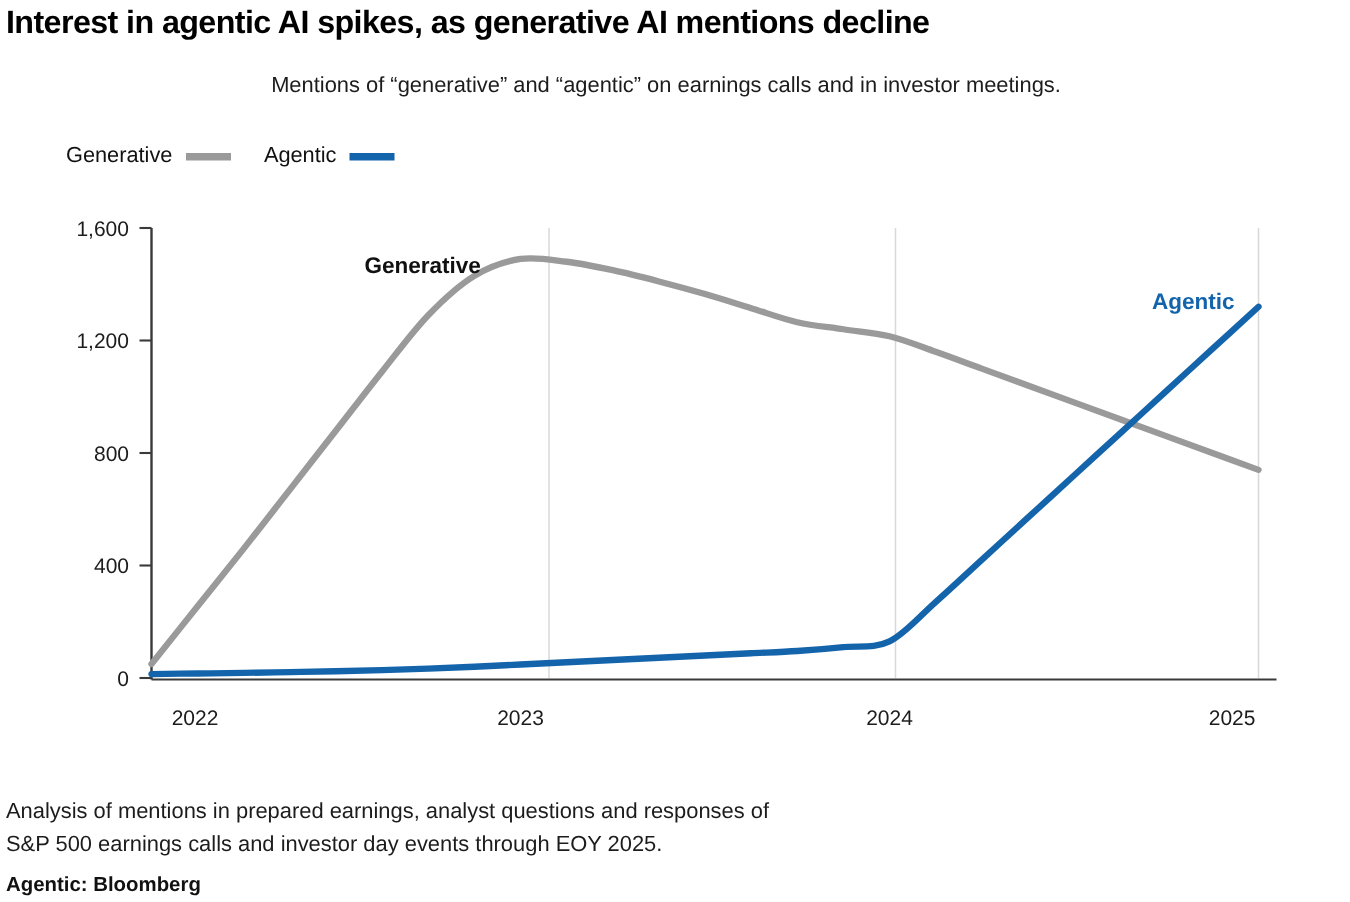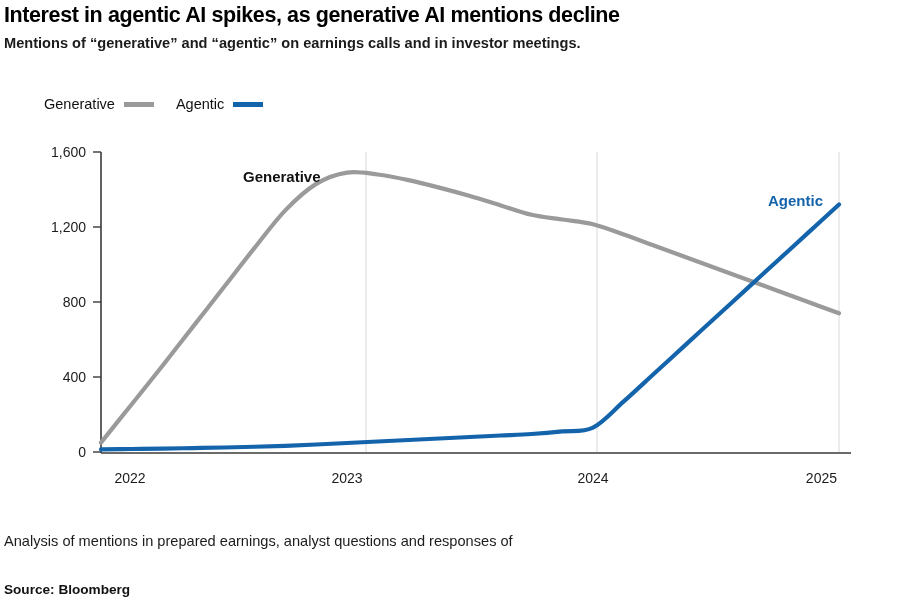--- a/index.html
+++ b/index.html
@@ -28,26 +28,27 @@
     width: 880px;
     font-size: 21.5px;
     font-weight: bold;
     letter-spacing: -0.4px;
     line-height: 26px;
     color: #000000;
   }
   .subhead {
     position: absolute;
     left: 4px;
-    top: 33px;
+    top: 47px;
     width: 880px;
     font-size: 14.6px;
-    font-weight: bold;
+    font-weight: normal;
     line-height: 20px;
     color: #1c1c1c;
+    text-align: center;
   }
   
   .legend {
     position: absolute;
     left: 44px;
     top: 96px;
     display: flex;
     align-items: center;
     gap: 22px;
   }
@@ -172,16 +173,17 @@
       <path id="series-generative" fill="none" stroke="#9a9a9a" stroke-width="4.2" stroke-linecap="round" stroke-linejoin="round" d="M 101.00 442.63 C 106.13 436.22, 121.50 417.00, 131.75 404.19 C 142.00 391.38, 152.25 378.72, 162.50 365.75 C 172.75 352.78, 183.00 339.50, 193.25 326.38 C 203.50 313.25, 213.75 300.13, 224.00 287.00 C 234.25 273.88, 244.50 260.44, 254.75 247.63 C 265.00 234.81, 275.25 220.75, 285.50 210.13 C 295.75 199.50, 306.00 190.13, 316.25 183.88 C 326.50 177.63, 336.75 174.19, 347.00 172.63 C 357.25 171.06, 367.50 173.25, 377.75 174.50 C 388.00 175.75, 398.25 177.94, 408.50 180.13 C 418.75 182.31, 429.00 184.97, 439.25 187.63 C 449.50 190.28, 459.75 193.09, 470.00 196.06 C 480.25 199.03, 490.50 202.31, 500.75 205.44 C 511.00 208.56, 521.25 212.47, 531.50 214.81 C 541.75 217.16, 552.00 217.94, 562.25 219.50 C 572.50 221.06, 582.75 221.69, 593.00 224.19 C 603.25 226.69, 613.50 230.91, 623.75 234.50 C 634.00 238.09, 644.25 242.00, 654.50 245.75 C 664.75 249.50, 675.00 253.25, 685.25 257.00 C 695.50 260.75, 705.75 264.50, 716.00 268.25 C 726.25 272.00, 736.50 275.75, 746.75 279.50 C 757.00 283.25, 767.25 287.00, 777.50 290.75 C 787.75 294.50, 798.00 298.25, 808.25 302.00 C 818.50 305.75, 833.88 311.38, 839.00 313.25"></path>
       <path id="series-agentic" fill="none" stroke="#1464ac" stroke-width="4.2" stroke-linecap="round" stroke-linejoin="round" d="M 101.00 449.38 C 106.13 449.31, 121.50 449.13, 131.75 449.00 C 142.00 448.88, 152.25 448.78, 162.50 448.63 C 172.75 448.47, 183.00 448.25, 193.25 448.06 C 203.50 447.88, 213.75 447.72, 224.00 447.50 C 234.25 447.28, 244.50 447.03, 254.75 446.75 C 265.00 446.47, 275.25 446.19, 285.50 445.81 C 295.75 445.44, 306.00 444.97, 316.25 444.50 C 326.50 444.03, 336.75 443.50, 347.00 443.00 C 357.25 442.50, 367.50 442.00, 377.75 441.50 C 388.00 441.00, 398.25 440.50, 408.50 440.00 C 418.75 439.50, 429.00 439.00, 439.25 438.50 C 449.50 438.00, 459.75 437.50, 470.00 437.00 C 480.25 436.50, 490.50 436.00, 500.75 435.50 C 511.00 435.00, 521.25 434.69, 531.50 434.00 C 541.75 433.31, 552.00 432.44, 562.25 431.38 C 572.50 430.31, 582.75 432.63, 593.00 427.63 C 603.25 422.63, 613.50 410.44, 623.75 401.38 C 634.00 392.31, 644.25 382.63, 654.50 373.25 C 664.75 363.88, 675.00 354.50, 685.25 345.13 C 695.50 335.75, 705.75 326.38, 716.00 317.00 C 726.25 307.63, 736.50 298.25, 746.75 288.88 C 757.00 279.50, 767.25 270.13, 777.50 260.75 C 787.75 251.38, 798.00 242.00, 808.25 232.63 C 818.50 223.25, 833.88 209.19, 839.00 204.50"></path>
 
       <text id="label-generative" class="series-label" x="243" y="182" fill="#111111">Generative</text>
       <text id="label-agentic" class="series-label" x="768" y="206" fill="#1464ac">Agentic</text>
     </svg>
   </div>
 
   <div class="footnote">
     <div>Analysis of mentions in prepared earnings, analyst questions and responses of</div>
+    <div>S&amp;P 500 earnings calls and investor day events through EOY 2025.</div>
   </div>
-  <div class="source">Source: Bloomberg</div>
+  <div class="source">Agentic: Bloomberg</div>
 
 </div>
 
 </body></html>

